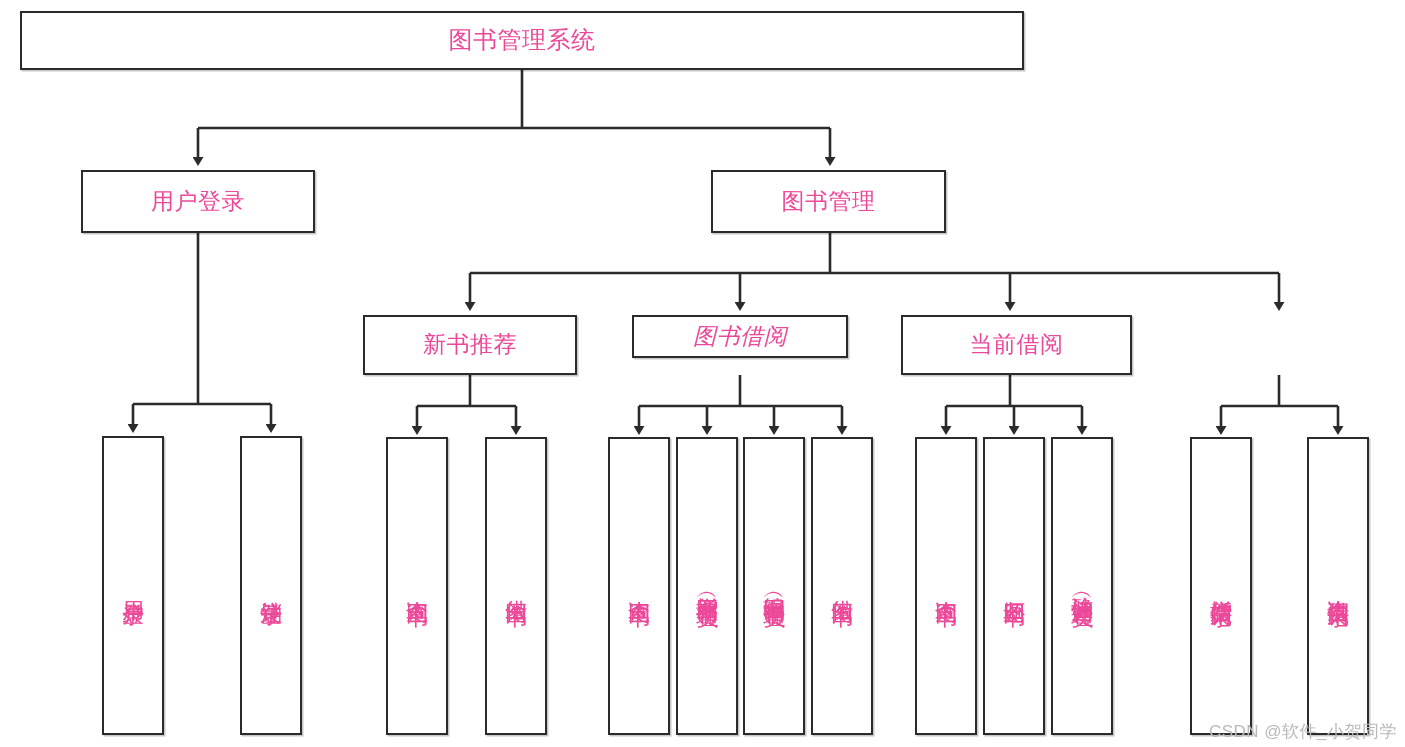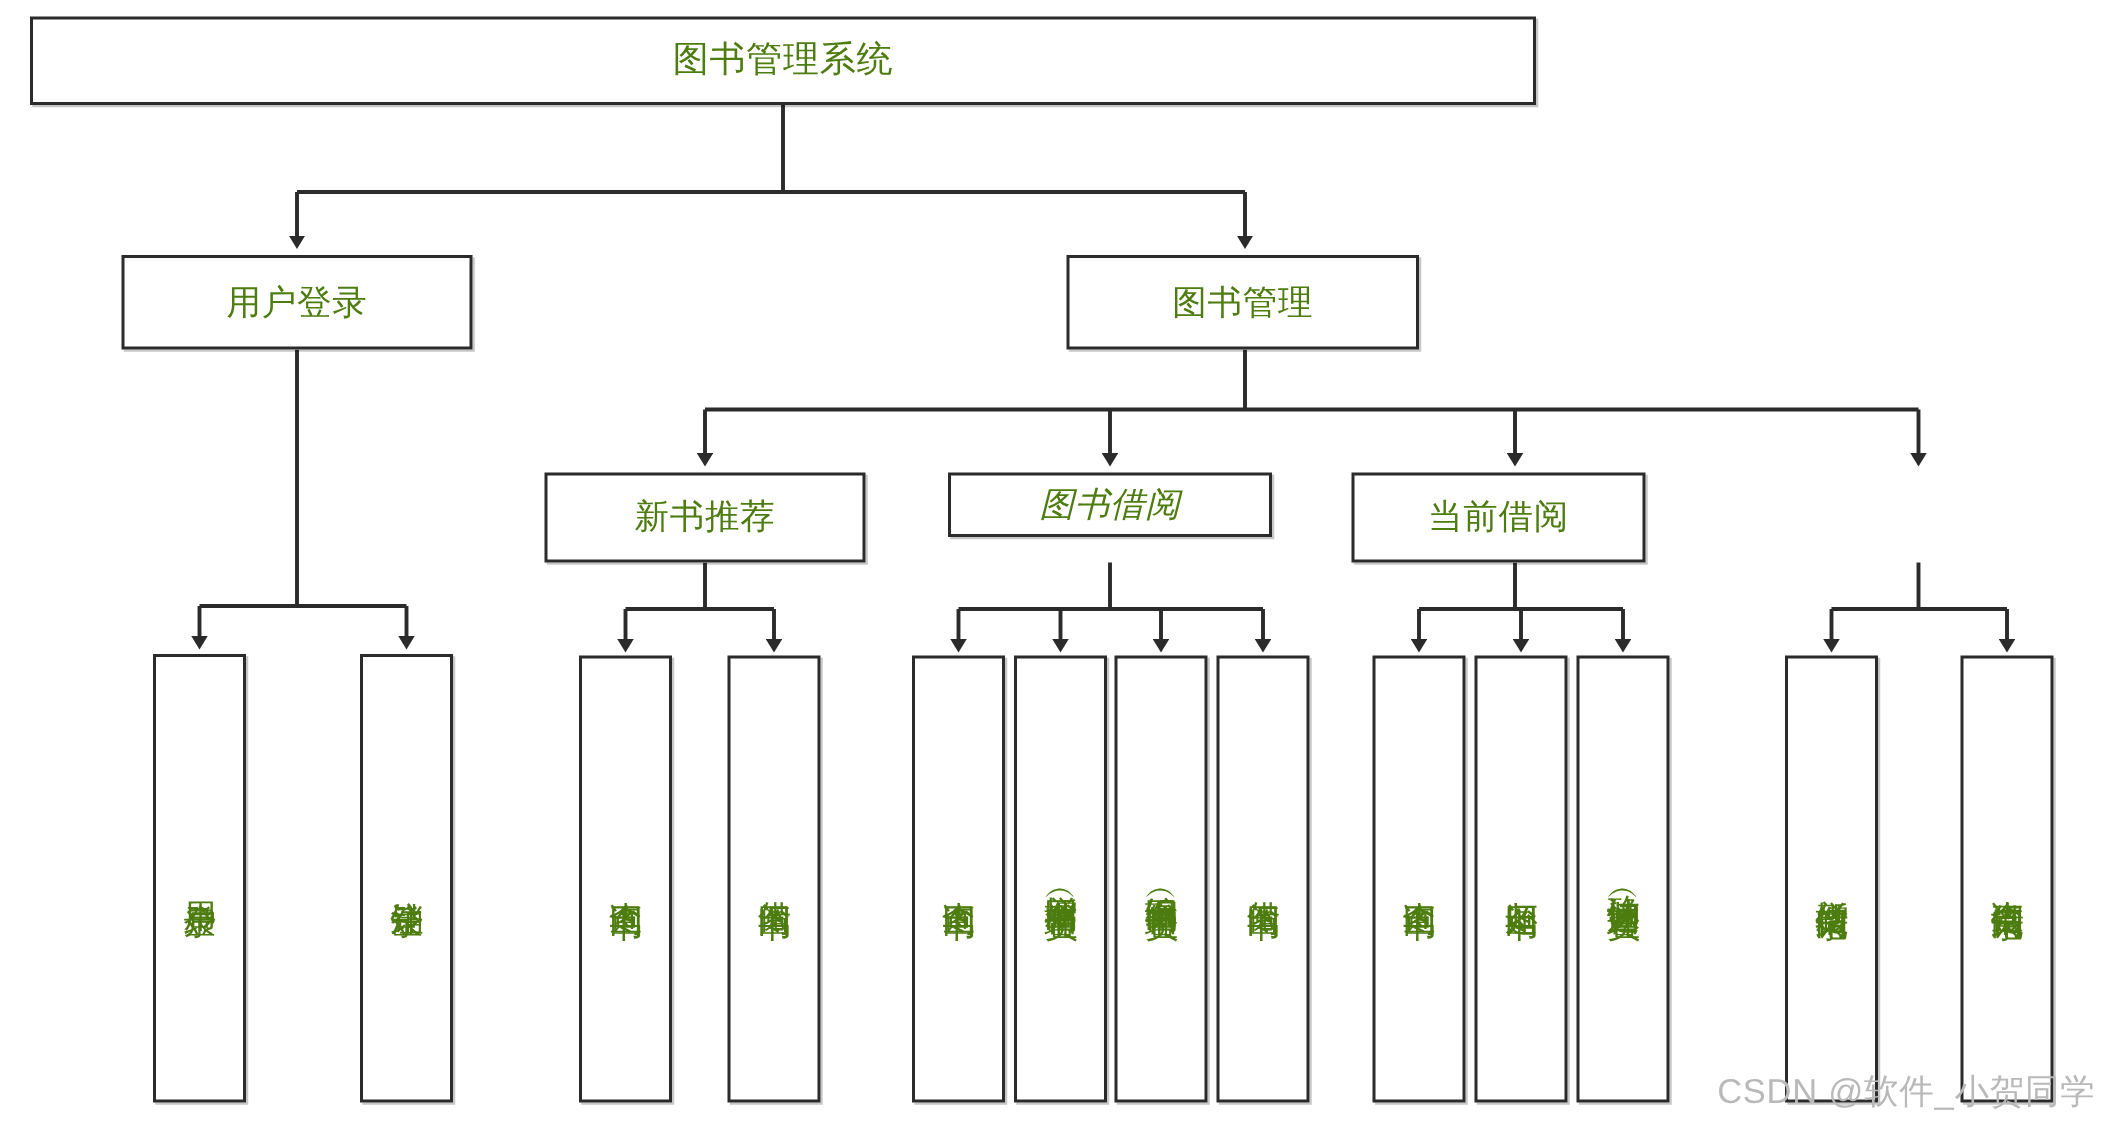--- a/index.html
+++ b/index.html
@@ -27,21 +27,21 @@
     pointer-events: none;
   }
   .node {
     position: absolute;
     box-sizing: border-box;
     border: 2.5px solid #2b2b2b;
     background: #ffffff;
     display: flex;
     align-items: center;
     justify-content: center;
-    color: #4d7c0f;
+    color: #ec4899;
     box-shadow: 1.5px 1.5px 0 rgba(0,0,0,0.22);
   }
   .node .label {
     display: block;
     text-align: center;
     letter-spacing: 0.5px;
   }
   
   .node.horiz .label {
     font-size: 23px;
@@ -66,21 +66,21 @@
     white-space: nowrap;
     max-height: 290px;
   }
   .node.vert.tall .label {
     max-height: 292px;
   }
   #watermark {
     position: absolute;
     right: 8px;
     bottom: 4px;
-    font-size: 23px;
+    font-size: 17px;
     color: #b9b9b9;
     letter-spacing: 0.5px;
     white-space: nowrap;
     user-select: none;
   }
 </style>
 </head>
 <body>
 
 <div id="canvas">
@@ -147,21 +147,21 @@
   <div class="node horiz" style="left:363px; top:315px; width:214px; height:60px;">
     <span class="label">新书推荐</span>
   </div>
 
   <div class="node horiz" style="left:711px; top:170px; width:235px; height:63px;">
     <span class="label">图书管理</span>
   </div>
   <div class="node horiz" style="left:632px; top:315px; width:216px; height:43px;font-style:italic;">
     <span class="label">图书借阅</span>
   </div>
-  <div class="node horiz" style="left:901px; top:315px; width:196px; height:60px;">
+  <div class="node horiz" style="left:901px; top:315px; width:231px; height:60px;">
     <span class="label">当前借阅</span>
   </div>
 
   <div class="node vert" style="left:102px; top:436px; width:62px; height:299px;">
     <span class="label">用户登录</span>
   </div>
   <div class="node vert" style="left:240px; top:436px; width:62px; height:299px;">
     <span class="label">注销登录</span>
   </div>
 

